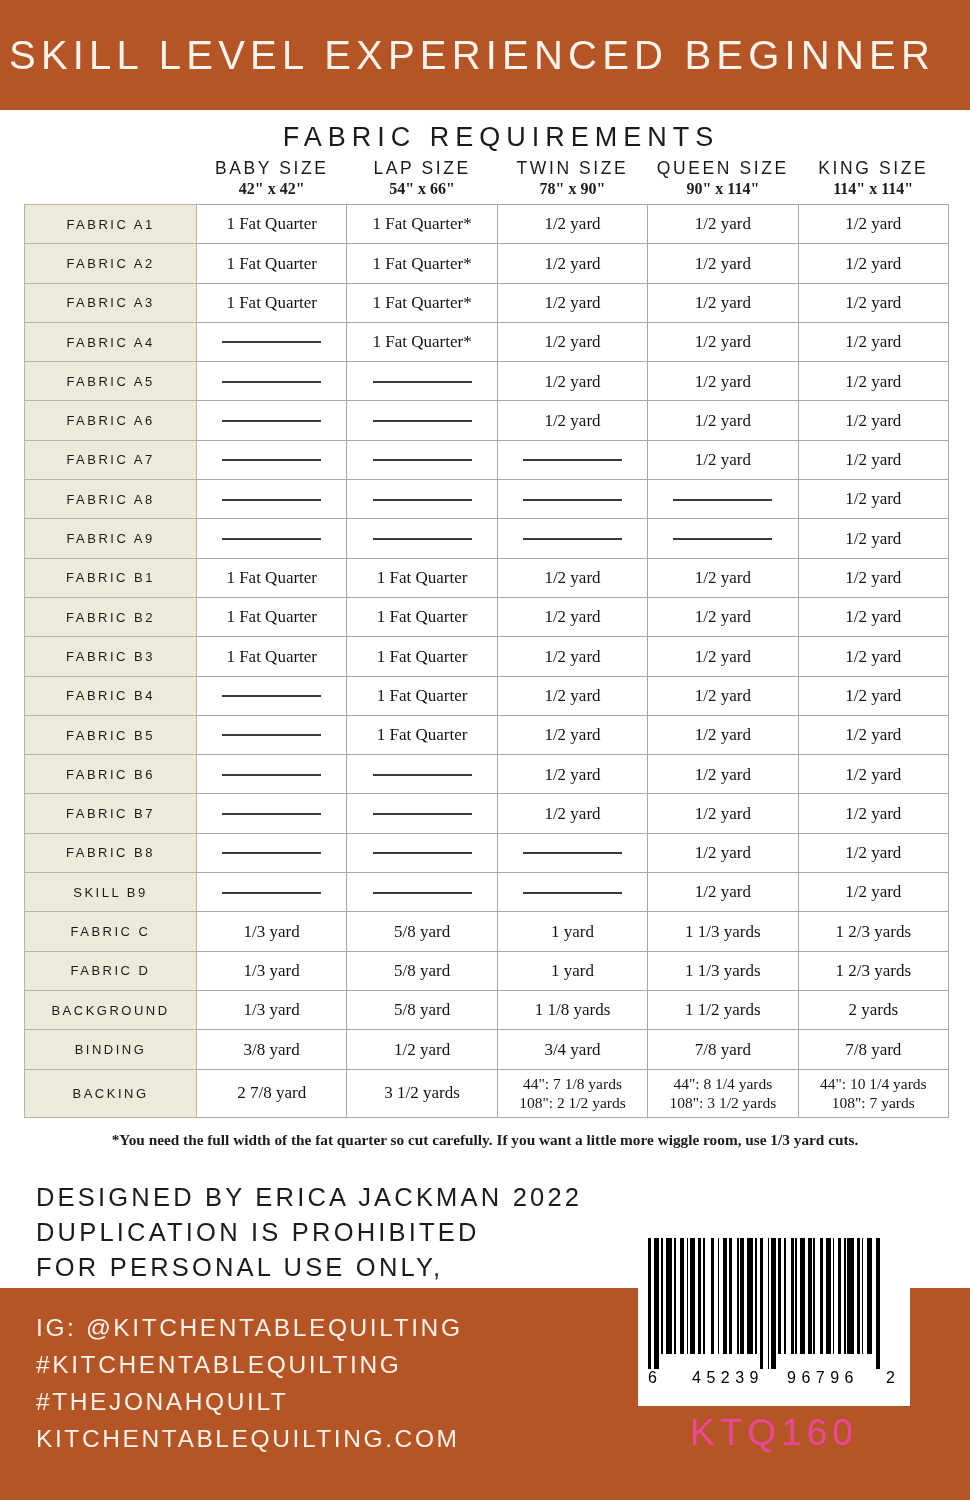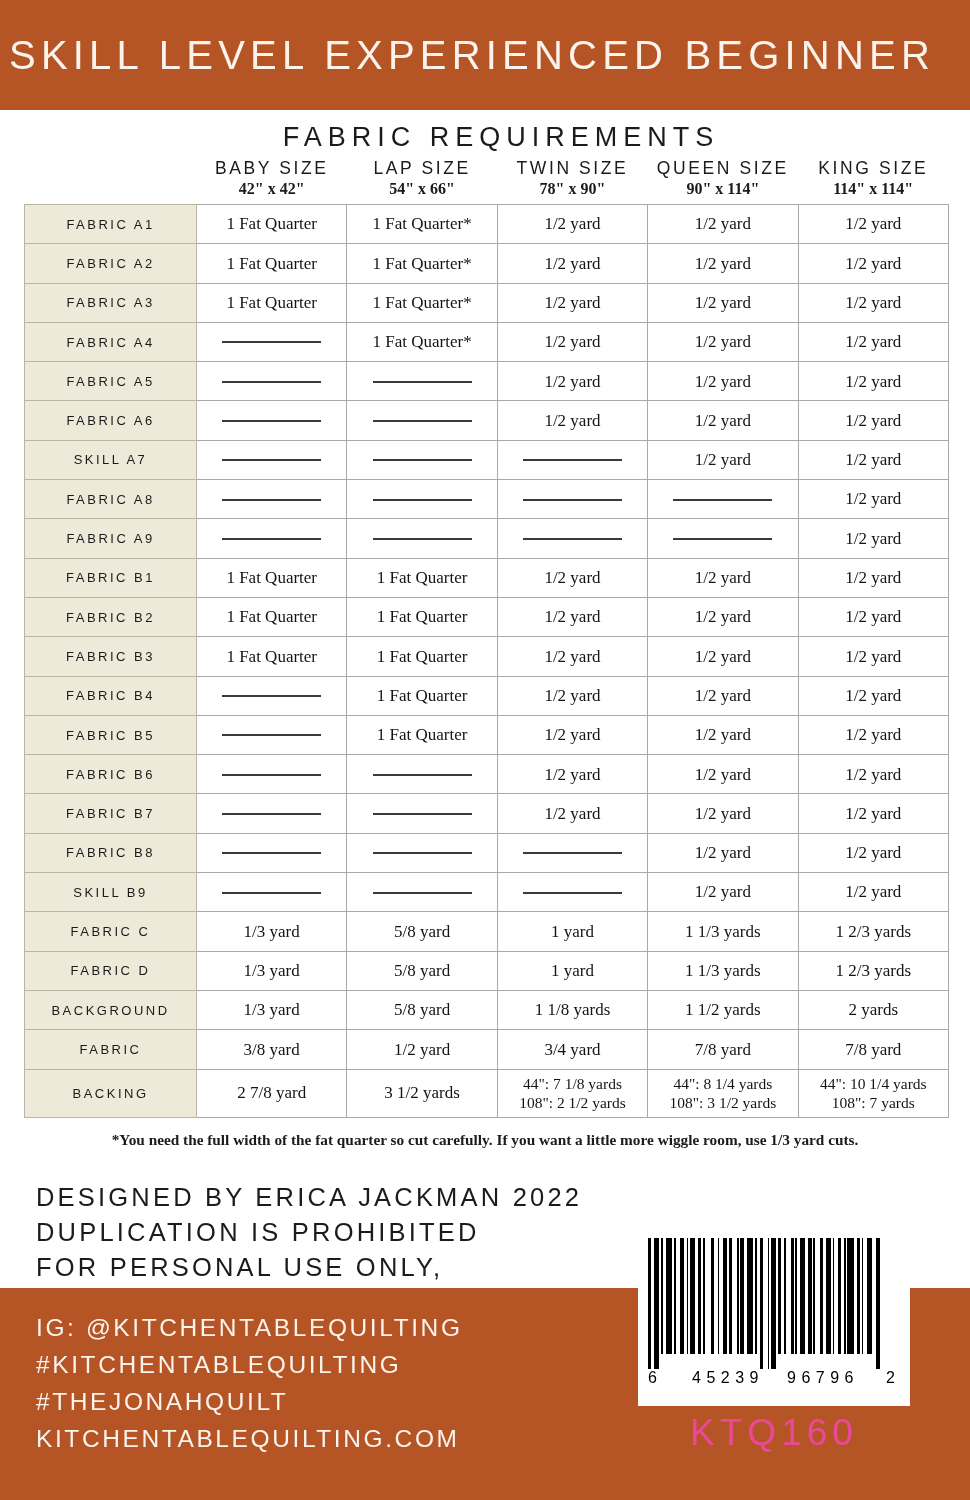--- a/index.html
+++ b/index.html
@@ -323,21 +323,21 @@
         </tr>
         <tr>
           <td class="lbl">FABRIC A6</td>
           <td class="val"><span class="dash"></span></td>
           <td class="val"><span class="dash"></span></td>
           <td class="val">1/2 yard</td>
           <td class="val">1/2 yard</td>
           <td class="val">1/2 yard</td>
         </tr>
         <tr>
-          <td class="lbl">SKILL A7</td>
+          <td class="lbl">FABRIC A7</td>
           <td class="val"><span class="dash"></span></td>
           <td class="val"><span class="dash"></span></td>
           <td class="val"><span class="dash"></span></td>
           <td class="val">1/2 yard</td>
           <td class="val">1/2 yard</td>
         </tr>
         <tr>
           <td class="lbl">FABRIC A8</td>
           <td class="val"><span class="dash"></span></td>
           <td class="val"><span class="dash"></span></td>
@@ -443,21 +443,21 @@
         </tr>
         <tr>
           <td class="lbl">BACKGROUND</td>
           <td class="val">1/3 yard</td>
           <td class="val">5/8 yard</td>
           <td class="val">1 1/8 yards</td>
           <td class="val">1 1/2 yards</td>
           <td class="val">2 yards</td>
         </tr>
         <tr>
-          <td class="lbl">FABRIC</td>
+          <td class="lbl">BINDING</td>
           <td class="val">3/8 yard</td>
           <td class="val">1/2 yard</td>
           <td class="val">3/4 yard</td>
           <td class="val">7/8 yard</td>
           <td class="val">7/8 yard</td>
         </tr>
         <tr class="tall">
           <td class="lbl">BACKING</td>
           <td class="val">2 7/8 yard</td>
           <td class="val">3 1/2 yards</td>

